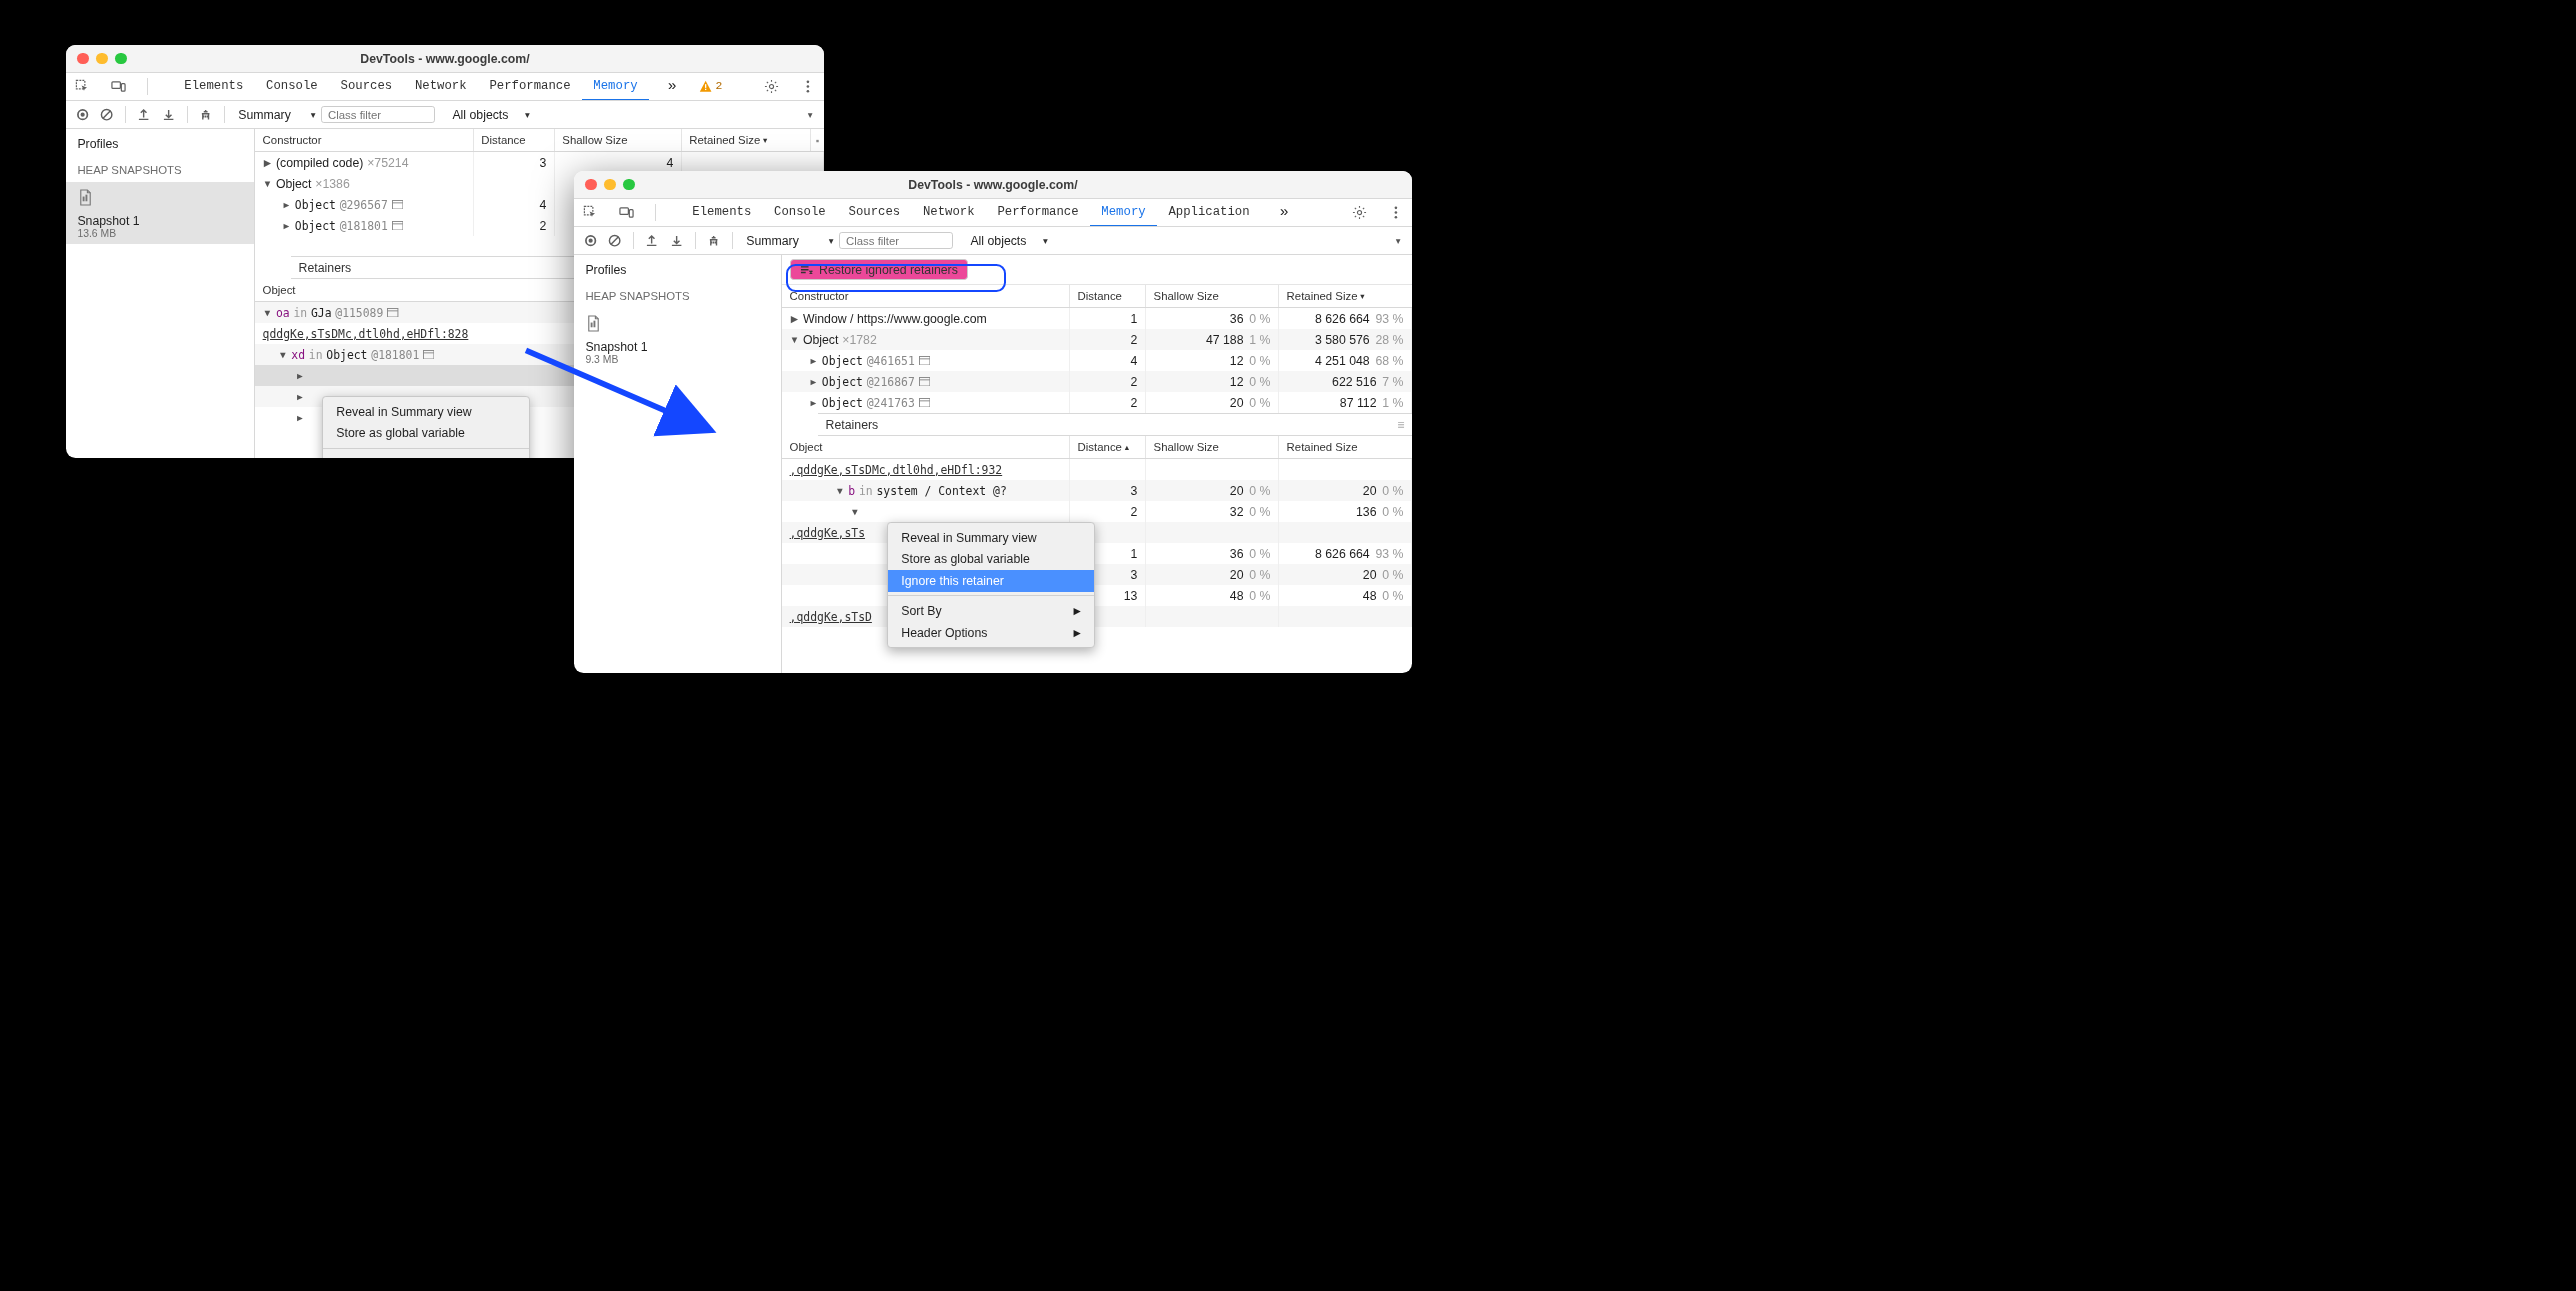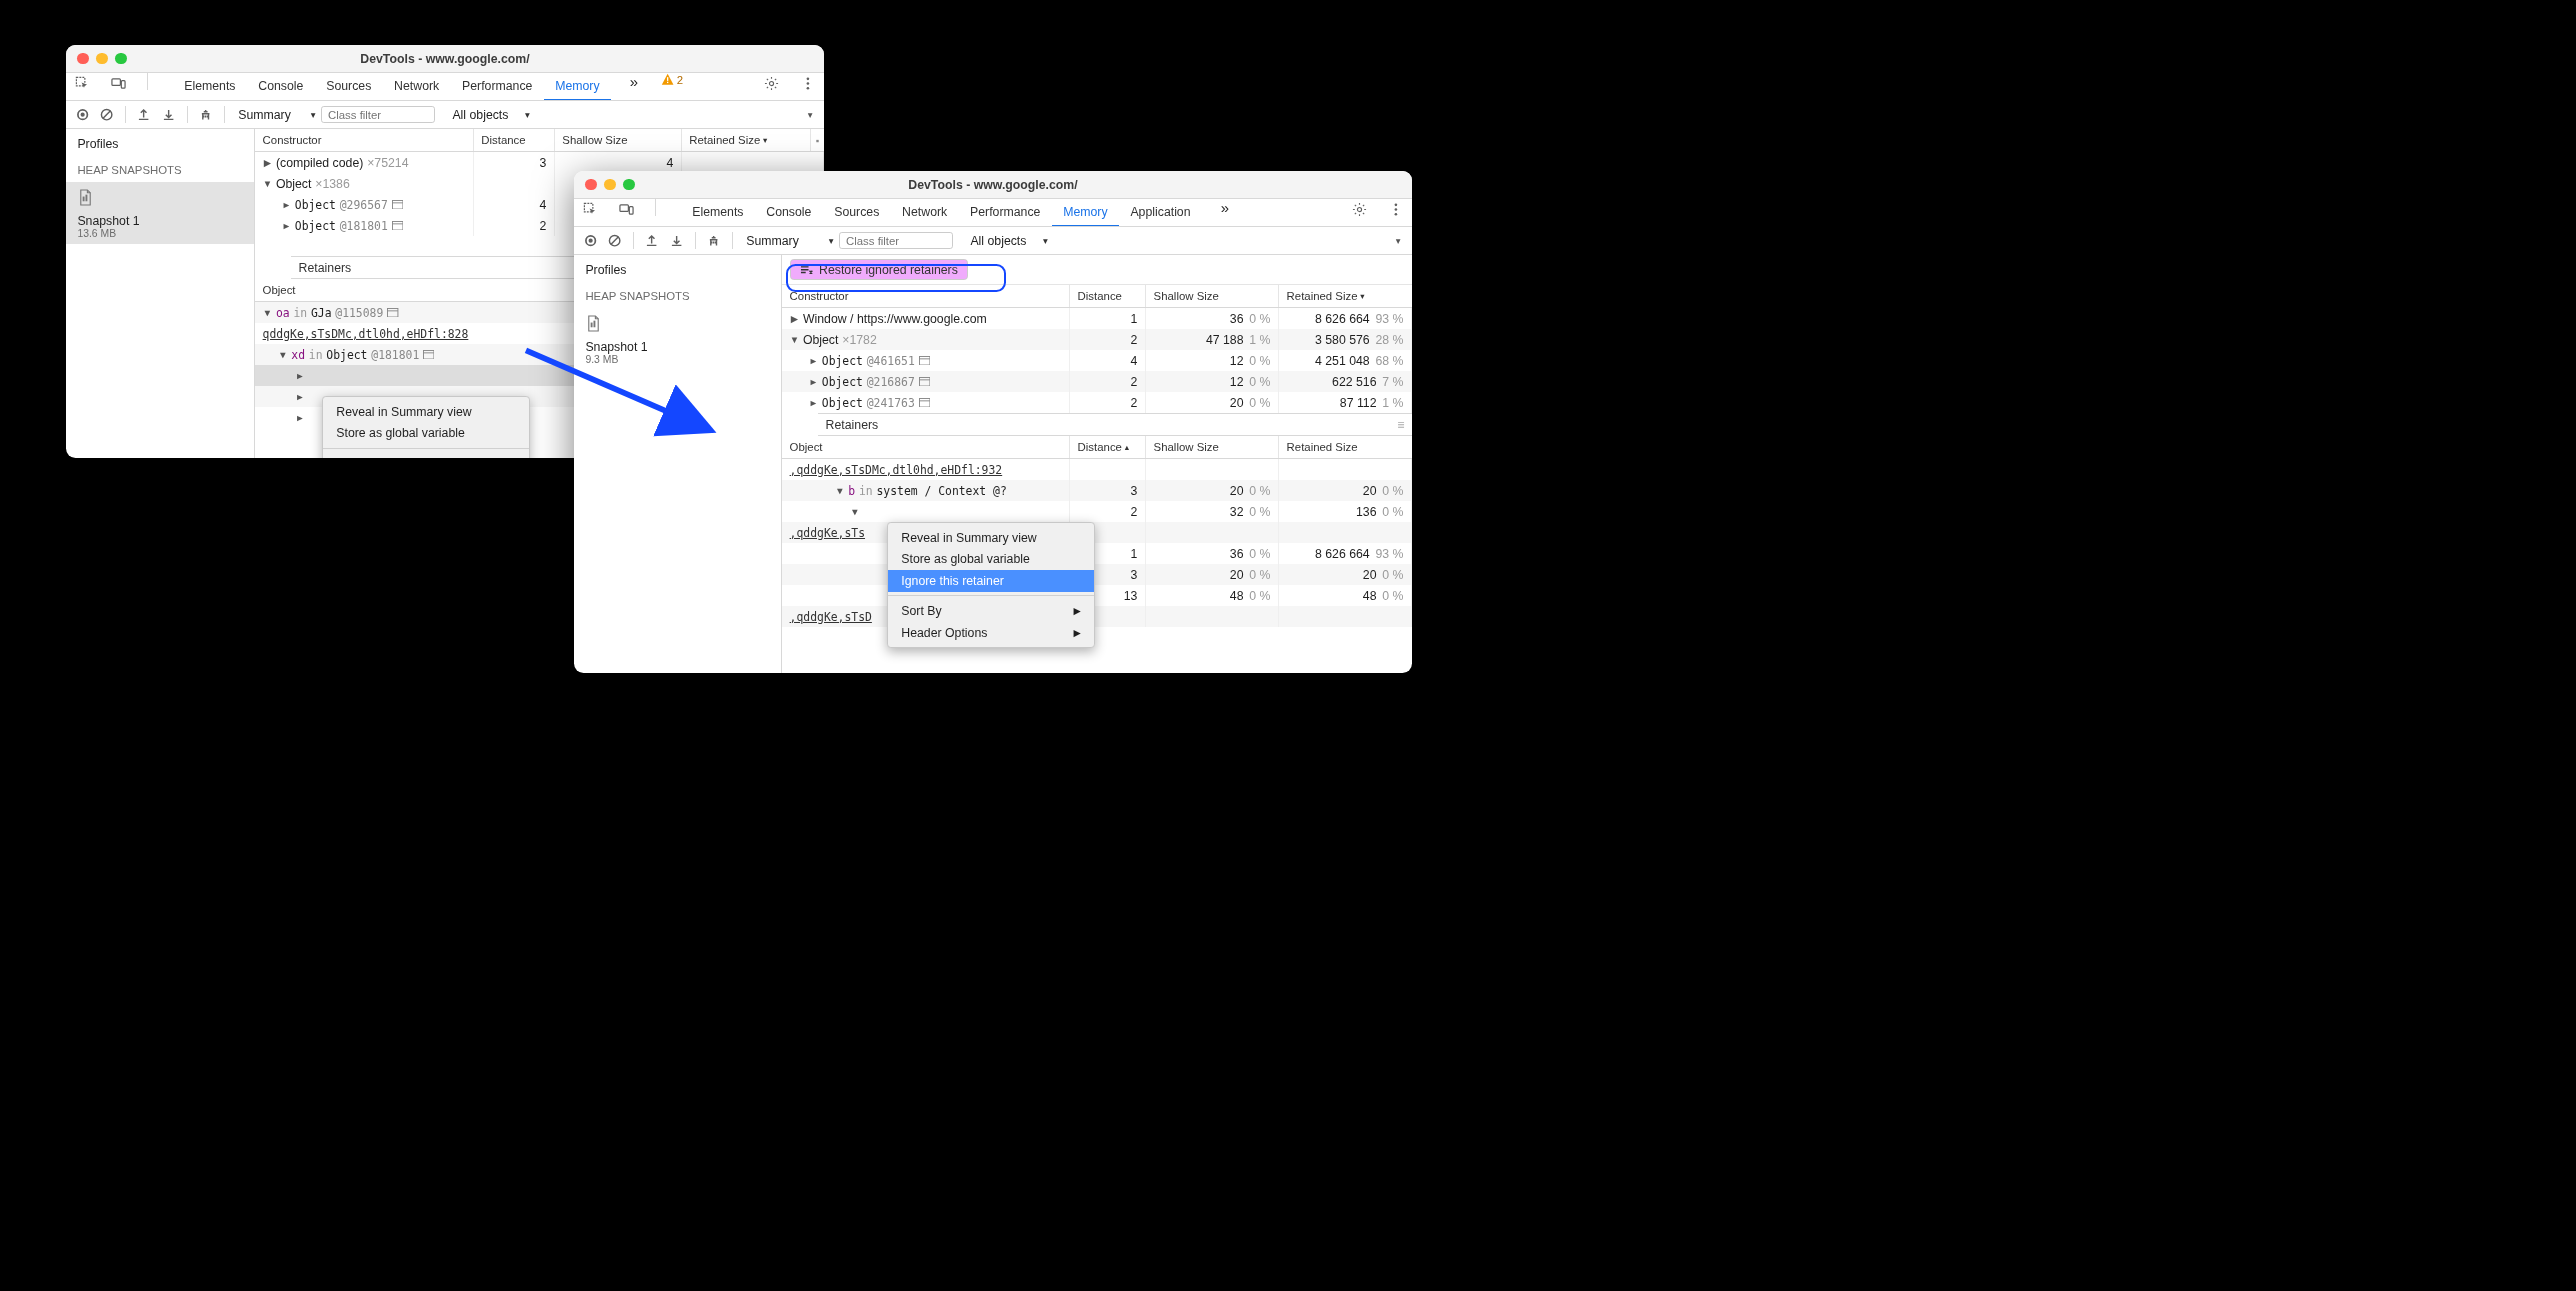--- a/index.html
+++ b/index.html
@@ -32,25 +32,26 @@
   }
   .traffic { display: flex; gap: 7.6px; position: absolute; left: 11.4px; }
   .traffic .dot { width: 11.4px; height: 11.4px; border-radius: 50%; }
   .dot.red { background: #ff5f57; }
   .dot.yellow { background: #febc2e; }
   .dot.green { background: #28c840; }
   .titlebar .title { margin: 0 auto; font-size: 12.3px; font-weight: 600; color: #3c3c3c; }
 
   .tabbar {
     display: flex;
-    align-items: flex-start;
+    align-items: center;
     height: 28px;
     border-bottom: 0.9px solid #d8d8d8;
     padding: 0 5.7px;
     gap: 15px;
+    font-family: Liberation Mono, monospace;
   }
   .tabbar .icon-btn, .toolbar .icon-btn {
     width: 21px; height: 21px;
     display: inline-flex; align-items: center; justify-content: center;
     color: #5f5f5f; border-radius: 2.8px;
   }
   .tabbar .tabs { display: flex; align-items: stretch; height: 100%; margin-left: 5.7px; }
   .tab {
     padding: 0 11.4px;
     display: flex; align-items: center;
@@ -148,21 +149,21 @@
   .context-menu .item {
     padding: 3.8px 13.3px; font-size: 12.3px; display: flex; align-items: center; justify-content: space-between;
   }
   .context-menu .item.highlight { background: #4a90ff; color: #fff; }
   .context-menu hr { border: none; border-top: 0.9px solid #d0d0d0; margin: 3.8px 0; }
   .context-menu .submenu-arrow { font-size: 9.5px; }
 
   .restore-btn {
     display: inline-flex; align-items: center; gap: 5.7px;
     border: 0.9px solid #ccc; border-radius: 3.8px; padding: 2.8px 9.5px;
-    font-size: 12.3px; color: #333; background: #f0abfc;
+    font-size: 12.3px; color: #333; background: #ec4899;
   }
   .highlight-ring {
     position: absolute;
     border: 2.8px solid #1447ff;
     border-radius: 9.5px;
     pointer-events: none;
   }
   .arrow {
     position: absolute;
     z-index: 60;

